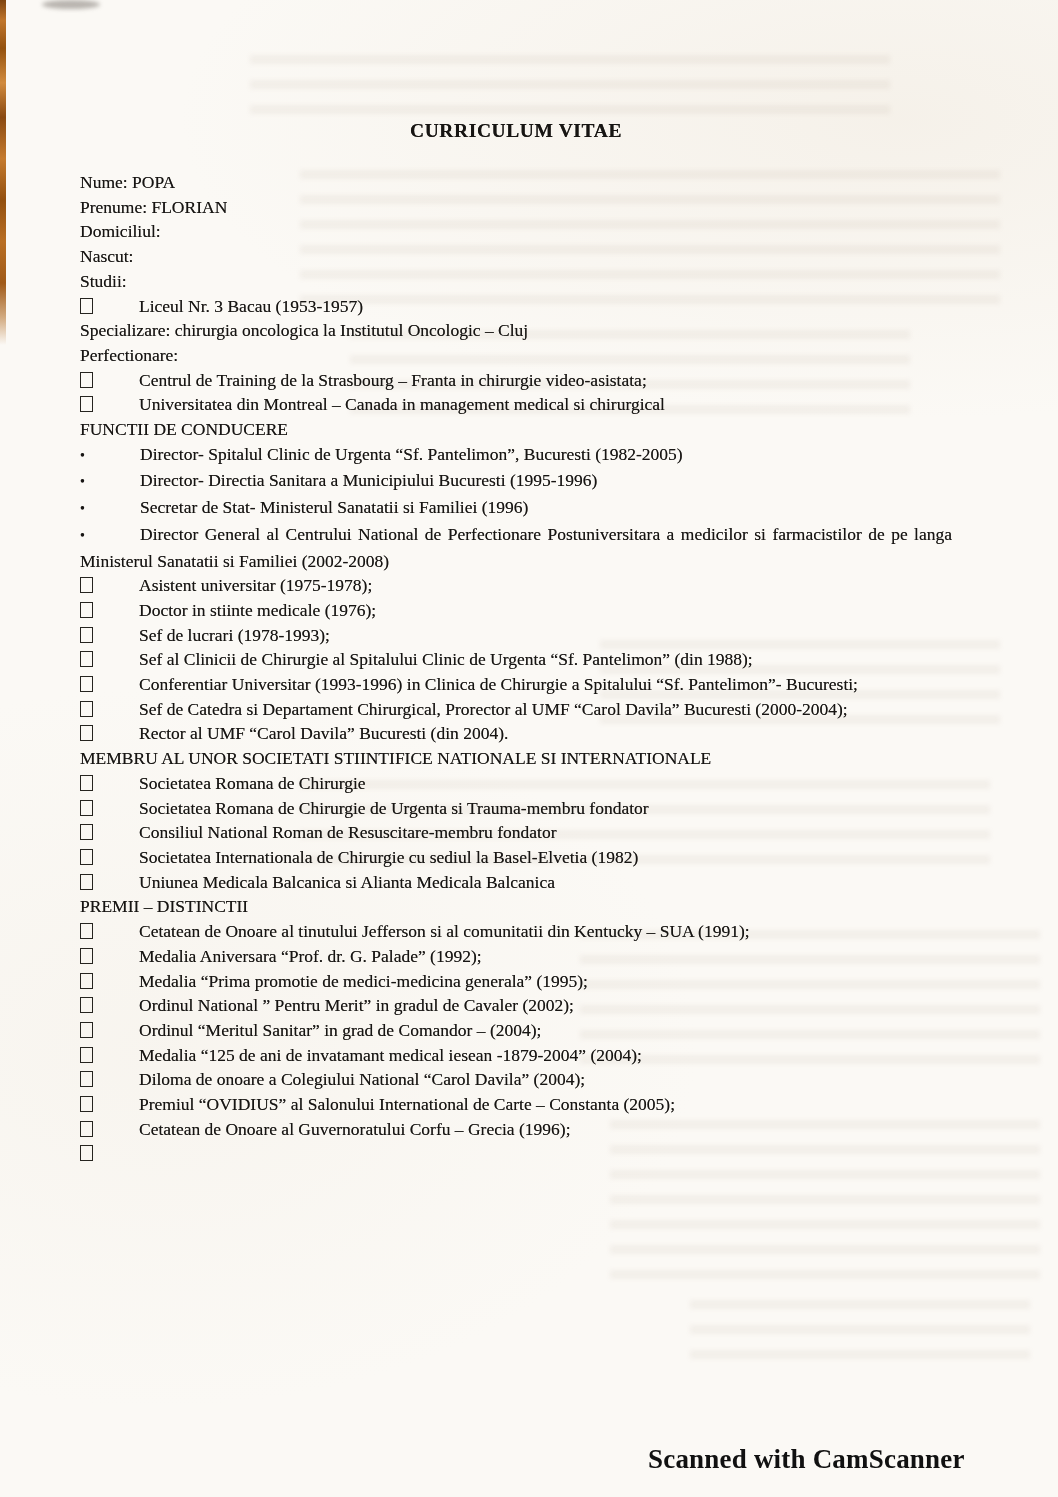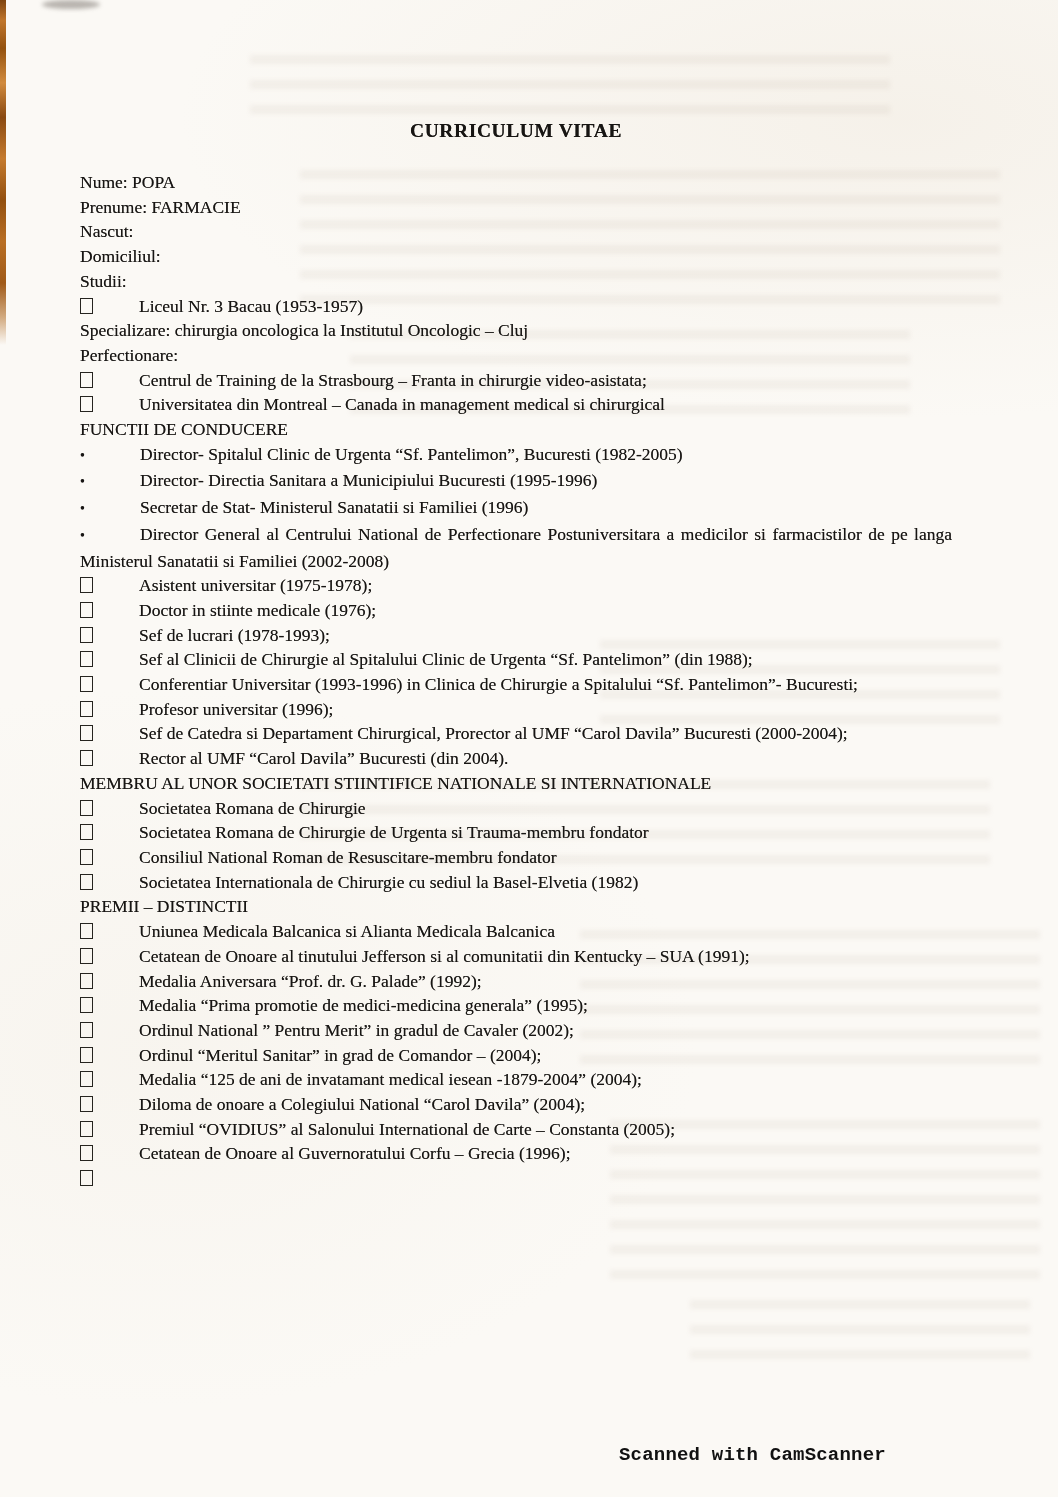--- a/index.html
+++ b/index.html
@@ -70,24 +70,24 @@
   }
   .marker-dot{
     display:inline-block;
     width:14px;
     font-size:14px;
   }
   .checkbox .marker-gap{ display:inline-block; width:46px; }
   .bullet .marker-gap{ display:inline-block; width:46px; }
   .footer-brand{
     position:absolute;
-    left:619px; top:1444px;
-    font-family:Liberation Mono, monospace;
+    left:648px; top:1444px;
+    font-family:Liberation Serif, serif;
     font-weight:bold;
-    font-size:19px;
+    font-size:27px;
     letter-spacing:.2px;
     color:#111;
   }
 </style>
 </head>
 <body>
 
 <div class="page">
 
   <div class="edge-strip"></div>
@@ -99,49 +99,48 @@
   <div class="smudge" style="left:600px;top:640px;width:400px;height:90px;"></div>
   <div class="smudge" style="left:300px;top:780px;width:690px;height:95px;"></div>
   <div class="smudge" style="left:580px;top:930px;width:460px;height:150px;"></div>
   <div class="smudge" style="left:610px;top:1120px;width:430px;height:170px;"></div>
   <div class="smudge" style="left:690px;top:1300px;width:340px;height:70px;"></div>
 
   <div class="content">
     <div class="doc-title">CURRICULUM VITAE</div>
     <div>
         <div class="line plain"><span>Nume: POPA</span></div>
-        <div class="line plain"><span>Prenume: FARMACIE</span></div>
+        <div class="line plain"><span>Prenume: FLORIAN</span></div>
+        <div class="line plain"><span>Domiciliul:</span></div>
         <div class="line plain"><span>Nascut:</span></div>
-        <div class="line plain"><span>Domiciliul:</span></div>
         <div class="line plain"><span>Studii:</span></div>
         <div class="line checkbox"><span class="marker-box"></span><span class="marker-gap"></span><span>Liceul Nr. 3 Bacau (1953-1957)</span></div>
         <div class="line plain"><span>Specializare: chirurgia oncologica la Institutul Oncologic – Cluj</span></div>
         <div class="line plain"><span>Perfectionare:</span></div>
         <div class="line checkbox"><span class="marker-box"></span><span class="marker-gap"></span><span>Centrul de Training de la Strasbourg – Franta in chirurgie video-asistata;</span></div>
         <div class="line checkbox"><span class="marker-box"></span><span class="marker-gap"></span><span>Universitatea din Montreal – Canada in management medical si chirurgical</span></div>
         <div class="line heading"><span>FUNCTII DE CONDUCERE</span></div>
         <div class="line bullet"><span class="marker-dot">•</span><span class="marker-gap"></span><span>Director- Spitalul Clinic de Urgenta “Sf. Pantelimon”, Bucuresti (1982-2005)</span></div>
         <div class="line bullet"><span class="marker-dot">•</span><span class="marker-gap"></span><span>Director- Directia Sanitara a Municipiului Bucuresti (1995-1996)</span></div>
         <div class="line bullet"><span class="marker-dot">•</span><span class="marker-gap"></span><span>Secretar de Stat- Ministerul Sanatatii si Familiei (1996)</span></div>
         <div class="line bullet"><span class="marker-dot">•</span><span class="marker-gap"></span><span>Director General al Centrului National de Perfectionare Postuniversitara a medicilor si farmacistilor de pe langa Ministerul Sanatatii si Familiei (2002-2008)</span></div>
         <div class="line checkbox"><span class="marker-box"></span><span class="marker-gap"></span><span>Asistent universitar (1975-1978);</span></div>
         <div class="line checkbox"><span class="marker-box"></span><span class="marker-gap"></span><span>Doctor in stiinte medicale (1976);</span></div>
         <div class="line checkbox"><span class="marker-box"></span><span class="marker-gap"></span><span>Sef de lucrari (1978-1993);</span></div>
         <div class="line checkbox"><span class="marker-box"></span><span class="marker-gap"></span><span>Sef al Clinicii de Chirurgie al Spitalului Clinic de Urgenta “Sf. Pantelimon” (din 1988);</span></div>
         <div class="line checkbox"><span class="marker-box"></span><span class="marker-gap"></span><span>Conferentiar Universitar (1993-1996) in Clinica de Chirurgie a Spitalului “Sf. Pantelimon”- Bucuresti;</span></div>
-        <div class="line checkbox"><span class="marker-box"></span><span class="marker-gap"></span><span>Profesor universitar (1996);</span></div>
         <div class="line checkbox"><span class="marker-box"></span><span class="marker-gap"></span><span>Sef de Catedra si Departament Chirurgical, Prorector al UMF “Carol Davila” Bucuresti (2000-2004);</span></div>
         <div class="line checkbox"><span class="marker-box"></span><span class="marker-gap"></span><span>Rector al UMF “Carol Davila” Bucuresti (din 2004).</span></div>
         <div class="line heading"><span>MEMBRU AL UNOR SOCIETATI STIINTIFICE NATIONALE SI INTERNATIONALE</span></div>
         <div class="line checkbox"><span class="marker-box"></span><span class="marker-gap"></span><span>Societatea Romana de Chirurgie</span></div>
         <div class="line checkbox"><span class="marker-box"></span><span class="marker-gap"></span><span>Societatea Romana de Chirurgie de Urgenta si Trauma-membru fondator</span></div>
         <div class="line checkbox"><span class="marker-box"></span><span class="marker-gap"></span><span>Consiliul National Roman de Resuscitare-membru fondator</span></div>
         <div class="line checkbox"><span class="marker-box"></span><span class="marker-gap"></span><span>Societatea Internationala de Chirurgie cu sediul la Basel-Elvetia (1982)</span></div>
+        <div class="line checkbox"><span class="marker-box"></span><span class="marker-gap"></span><span>Uniunea Medicala Balcanica si Alianta Medicala Balcanica</span></div>
         <div class="line heading"><span>PREMII – DISTINCTII</span></div>
-        <div class="line checkbox"><span class="marker-box"></span><span class="marker-gap"></span><span>Uniunea Medicala Balcanica si Alianta Medicala Balcanica</span></div>
         <div class="line checkbox"><span class="marker-box"></span><span class="marker-gap"></span><span>Cetatean de Onoare al tinutului Jefferson si al comunitatii din Kentucky – SUA (1991);</span></div>
         <div class="line checkbox"><span class="marker-box"></span><span class="marker-gap"></span><span>Medalia Aniversara “Prof. dr. G. Palade” (1992);</span></div>
         <div class="line checkbox"><span class="marker-box"></span><span class="marker-gap"></span><span>Medalia “Prima promotie de medici-medicina generala” (1995);</span></div>
         <div class="line checkbox"><span class="marker-box"></span><span class="marker-gap"></span><span>Ordinul National ” Pentru Merit” in gradul de Cavaler (2002);</span></div>
         <div class="line checkbox"><span class="marker-box"></span><span class="marker-gap"></span><span>Ordinul “Meritul Sanitar” in grad de Comandor – (2004);</span></div>
         <div class="line checkbox"><span class="marker-box"></span><span class="marker-gap"></span><span>Medalia “125 de ani de invatamant medical iesean -1879-2004” (2004);</span></div>
         <div class="line checkbox"><span class="marker-box"></span><span class="marker-gap"></span><span>Diloma de onoare a Colegiului National “Carol Davila” (2004);</span></div>
         <div class="line checkbox"><span class="marker-box"></span><span class="marker-gap"></span><span>Premiul “OVIDIUS” al Salonului International de Carte – Constanta (2005);</span></div>
         <div class="line checkbox"><span class="marker-box"></span><span class="marker-gap"></span><span>Cetatean de Onoare al Guvernoratului Corfu – Grecia (1996);</span></div>
         <div class="line checkbox"><span class="marker-box"></span><span class="marker-gap"></span></div>

